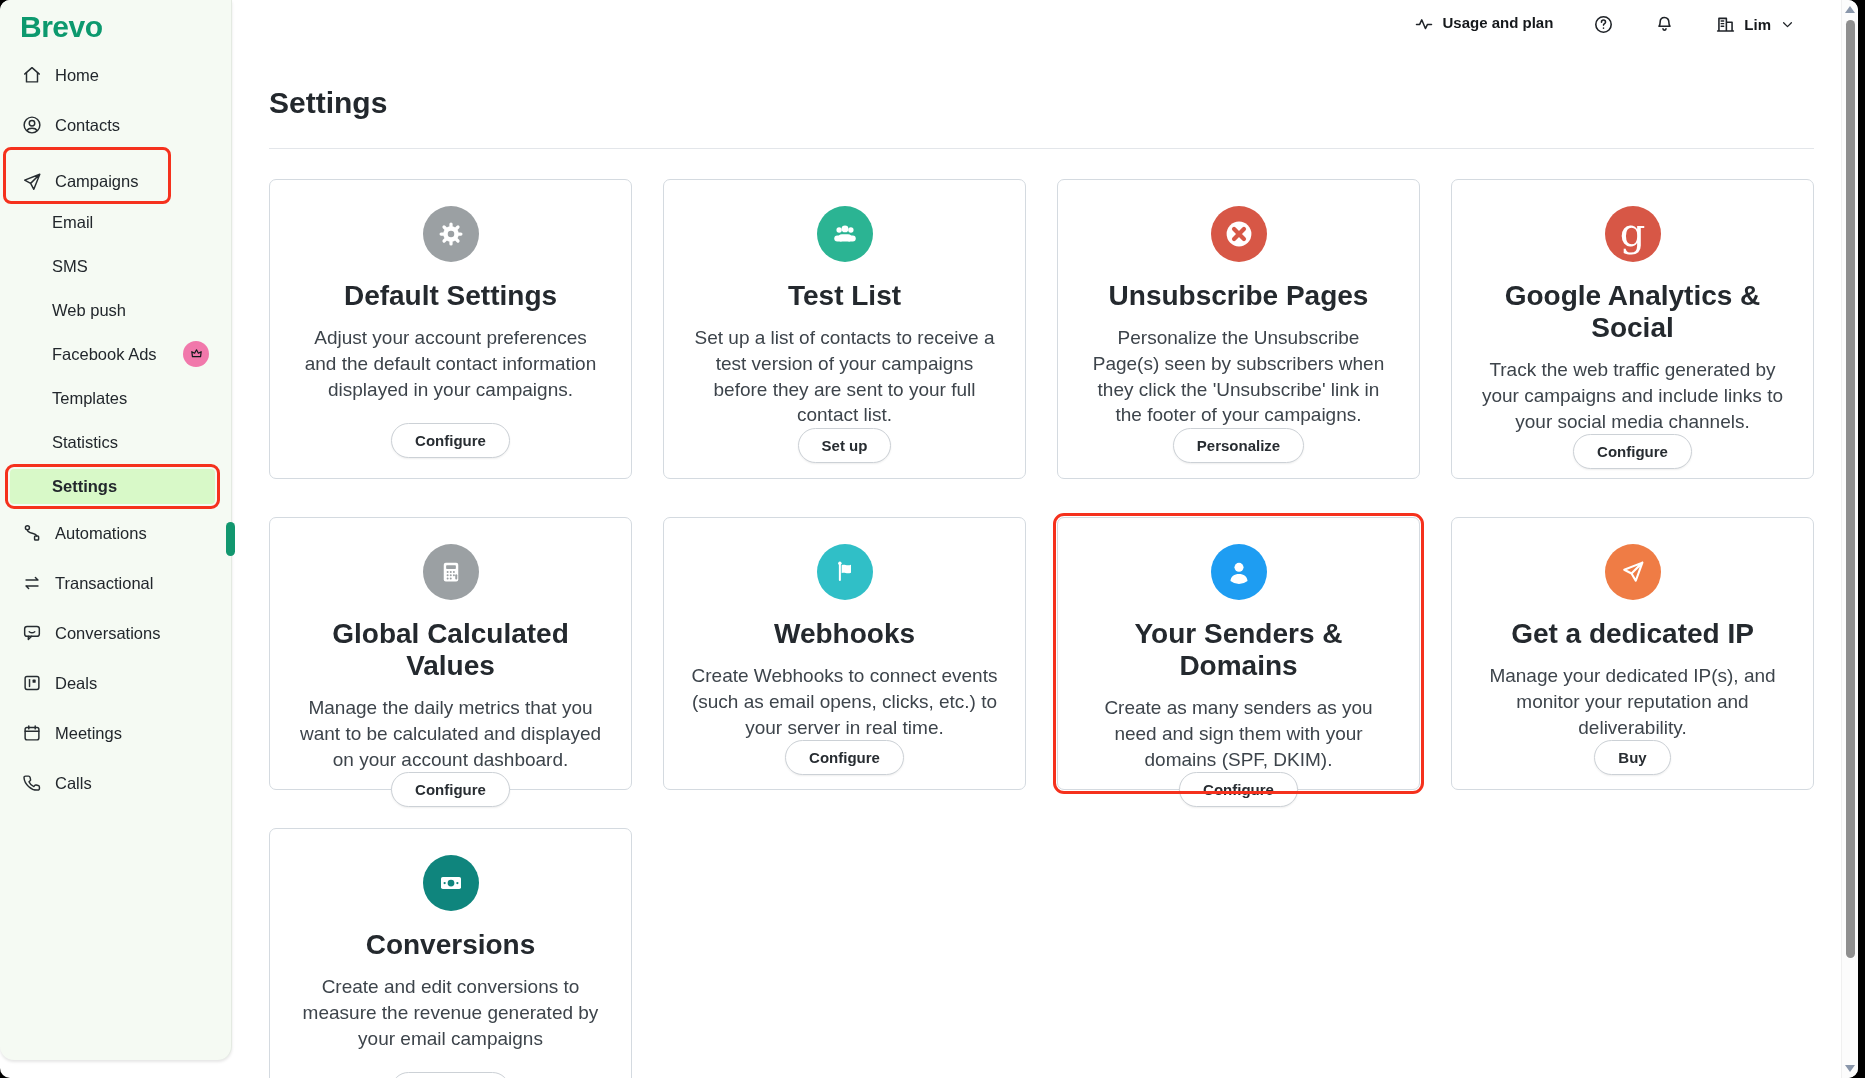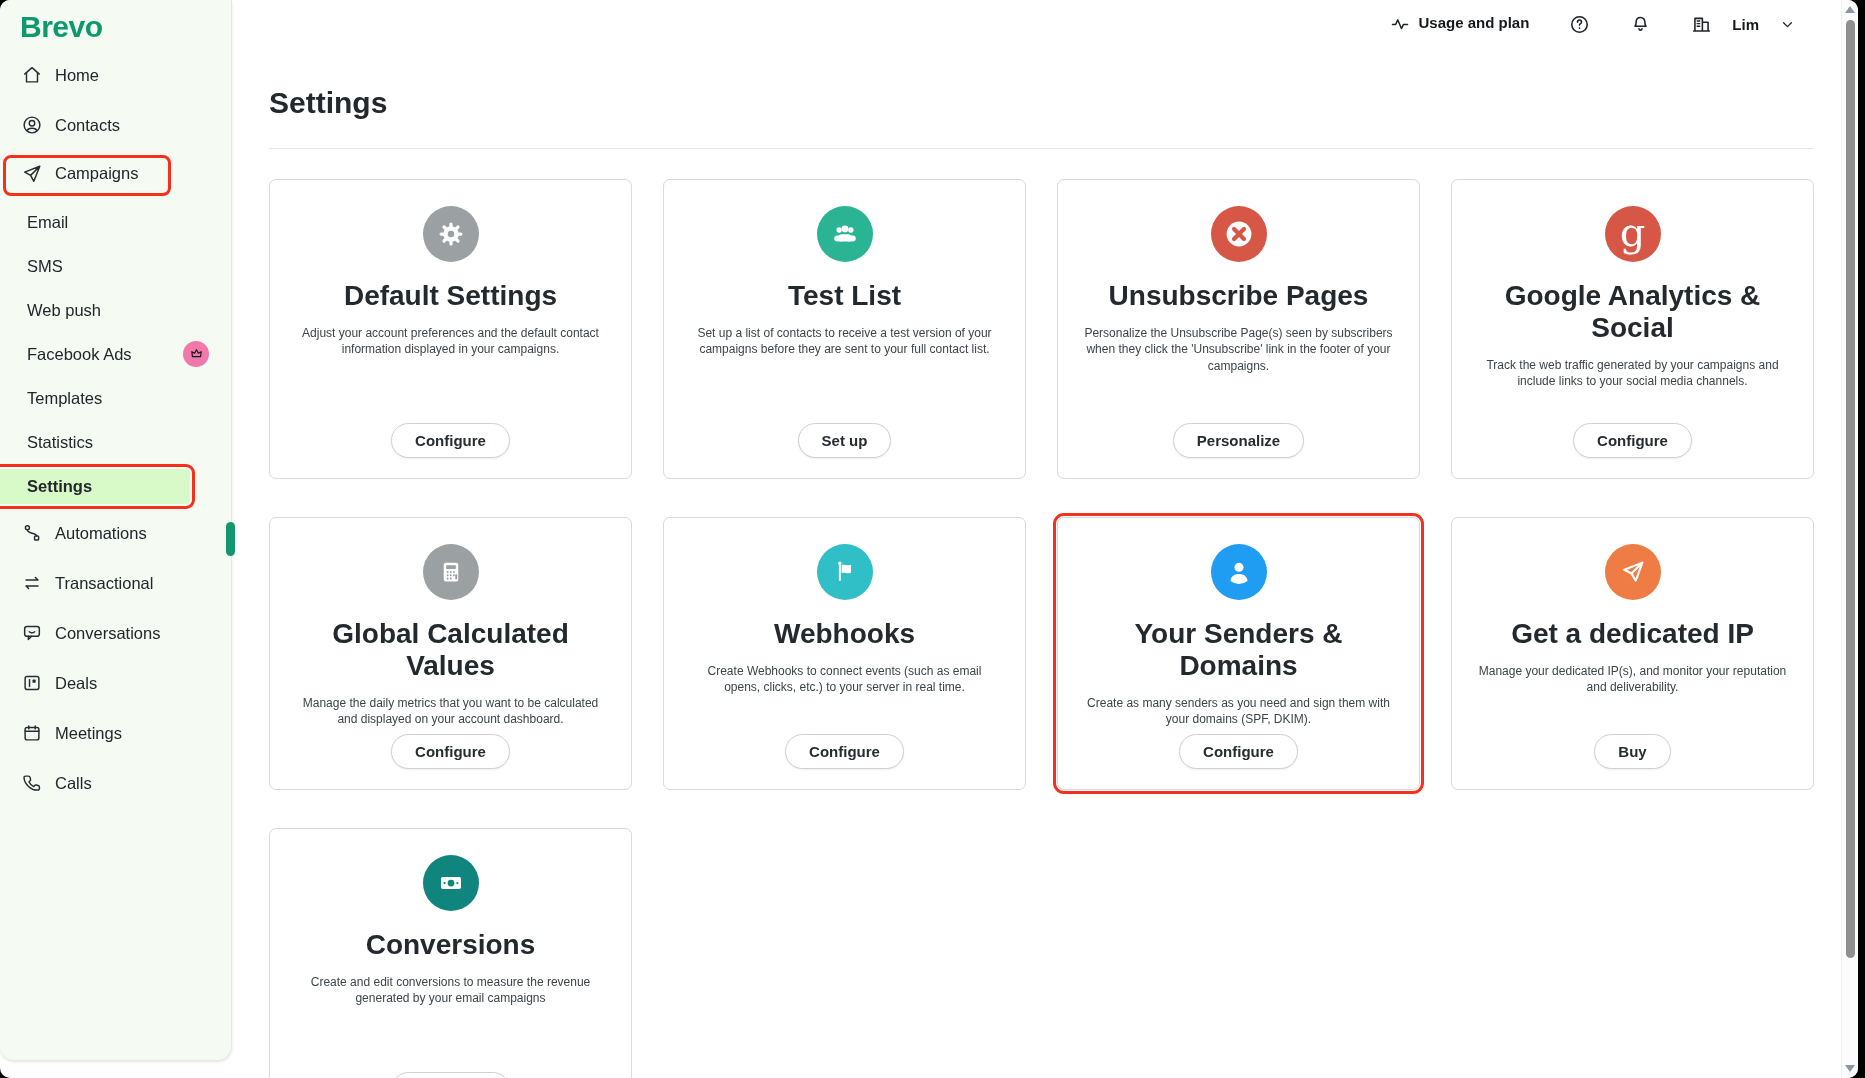--- a/index.html
+++ b/index.html
@@ -9,59 +9,59 @@
             border-radius:10px; overflow:hidden; }
 
   
   .sidebar { position:absolute; left:0; top:0; width:232px; height:1060px;
              background:#f5faf3; border-right:1px solid #e4eae2;
              border-radius:0 0 14px 14px; box-shadow:0 2px 3px rgba(0,0,0,.10); z-index:5; }
   .logo { padding:10px 0 0 20px; font-size:30px; font-weight:700; color:#0c996e; letter-spacing:-.5px; }
   .nav { list-style:none; margin-top:6px;text-align:center; }
   .nav-item { display:flex; align-items:center; height:50px; padding-left:20px;
               gap:11px; font-size:16.5px; color:#22272c; cursor:pointer; }
-  .nav-item.sub { height:44px; padding-left:27px; }
+  .nav-item.sub { height:44px; padding-left:52px; }
   .nav-icon { width:24px; height:24px; display:flex; align-items:center; justify-content:center; flex:0 0 24px; }
   .nav-icon svg { stroke:#272d31; fill:none; stroke-width:1.6; stroke-linecap:round; stroke-linejoin:round; }
   .row-box { display:flex; align-items:center; gap:11px; }
   .campaigns-box { outline:3px solid #f5311d; border-radius:5px;
-                   padding:4px 30px 7px 14px; margin-left:-14px; }
+                   padding:20px 30px 7px 14px; margin-left:-14px; }
   .settings-box { margin-left:-42px; padding:8px 0 8px 42px; width:205px;
                   background:#d8f9c8; border-radius:4px; font-weight:700;
                   outline:3px solid #f5311d; outline-offset:2px; }
   .active-pill { position:absolute; left:226px; top:522px; width:9px; height:34px;
                  border-radius:5px; background:#12976f; z-index:6; }
   .badge { margin-left:auto; margin-right:22px; width:26px; height:26px; border-radius:50%;
            background:#f178ab; display:flex; align-items:center; justify-content:center; }
   .badge svg { stroke:#15181b; fill:none; stroke-width:1.9; stroke-linejoin:round; }
 
   
   .main { position:absolute; left:232px; top:0; width:1616px; height:1078px; background:#fff; overflow:hidden; }
   .topbar { height:48px; display:flex; align-items:center; justify-content:flex-end;
             padding-right:52px; gap:40px; }
   .topbar svg { stroke:#1f2328; fill:none; stroke-width:1.8; stroke-linecap:round; stroke-linejoin:round; }
   .usage { display:flex; align-items:flex-start; gap:8px; font-size:15px; font-weight:600; color:#16191c; cursor:pointer; }
   .icon-btn { display:flex; align-items:center; cursor:pointer; background:none; border:none; }
-  .account { display:flex; align-items:center; gap:20px; cursor:pointer; }
+  .account { display:flex; align-items:center; gap:8px; cursor:pointer; }
   .account-name { font-size:15px; font-weight:600; color:#16191c; }
 
   .content { padding:0 34px 0 37px; }
   .page-title { margin-top:38px; font-size:30px; font-weight:600; color:#23282d; }
   .rule { border:none; border-top:1px solid #e3e6ea; margin-top:28px; }
 
   .grid { margin-top:30px; display:grid; grid-template-columns:repeat(4,363px);
           grid-template-rows:300px 273px 300px; gap:38px 31px; }
   .card { background:#fff; border:1px solid #d4dae0; border-radius:7px;
           display:flex; flex-direction:column; align-items:center;
           padding:26px 26px 20px; text-align:center; }
   .card.annotated { outline:3px solid #f5311d; outline-offset:1px; }
   .circle { width:56px; height:56px; border-radius:50%; display:flex;
             align-items:center; justify-content:center; flex:0 0 auto; }
   .card-title { margin-top:18px; font-size:28px; font-weight:600; color:#24292e; }
-  .card-desc { margin-top:13px; font-size:12px; line-height:1.36; color:#3d444b; }
+  .card-desc { margin-top:13px; font-size:19px; line-height:1.36; color:#3d444b; }
   .pill { margin-top:auto; background:#fff; border:1px solid #ccd1d6; border-radius:999px;
           padding:8px 23px; font-size:15px; font-weight:700; color:#272c31;
           box-shadow:0 1px 2px rgba(0,0,0,.07); cursor:pointer;
           font-family:"Liberation Sans","DejaVu Sans",sans-serif; }
   .g-letter { font-family:"DejaVu Serif","Liberation Serif",serif; font-size:40px;
               color:#fff; line-height:1; margin-top:-4px; }
 
   
   .scrollbar { position:absolute; right:0; top:0; width:17px; height:1078px;
                background:#fcfcfc; border-left:1px solid #f0f0f0; z-index:9; }

